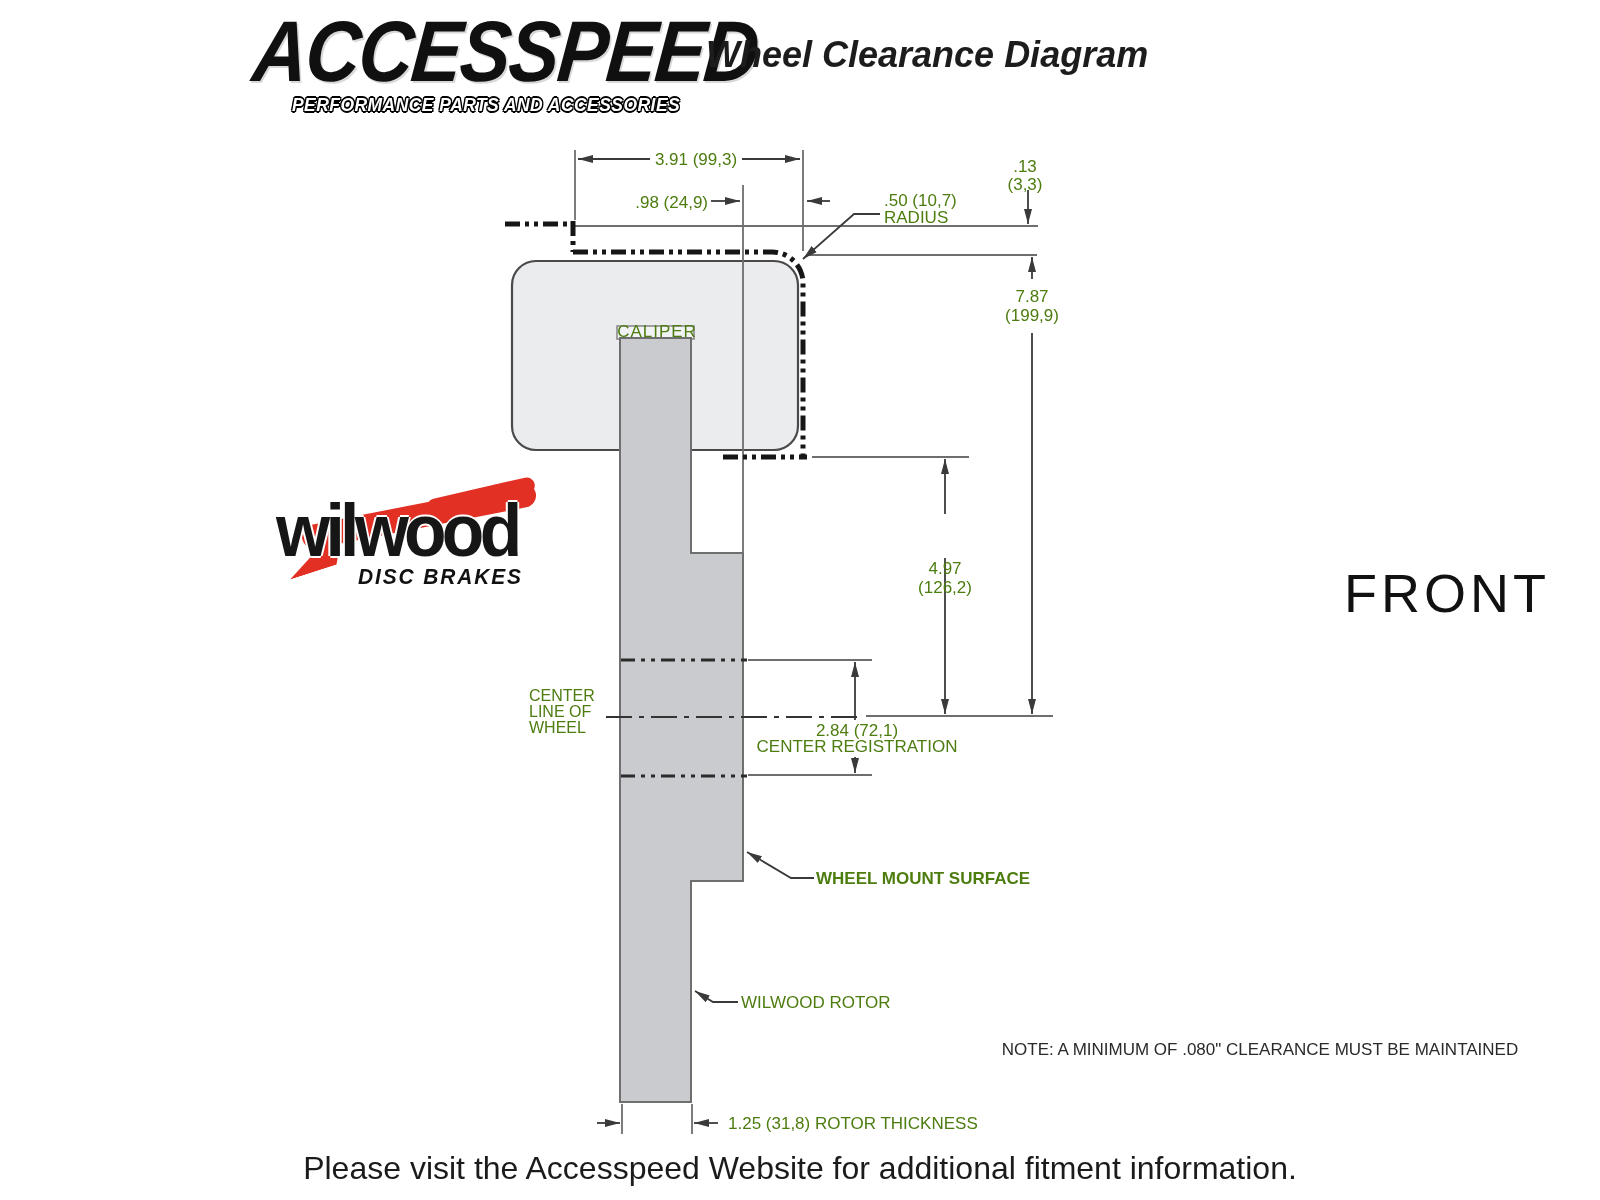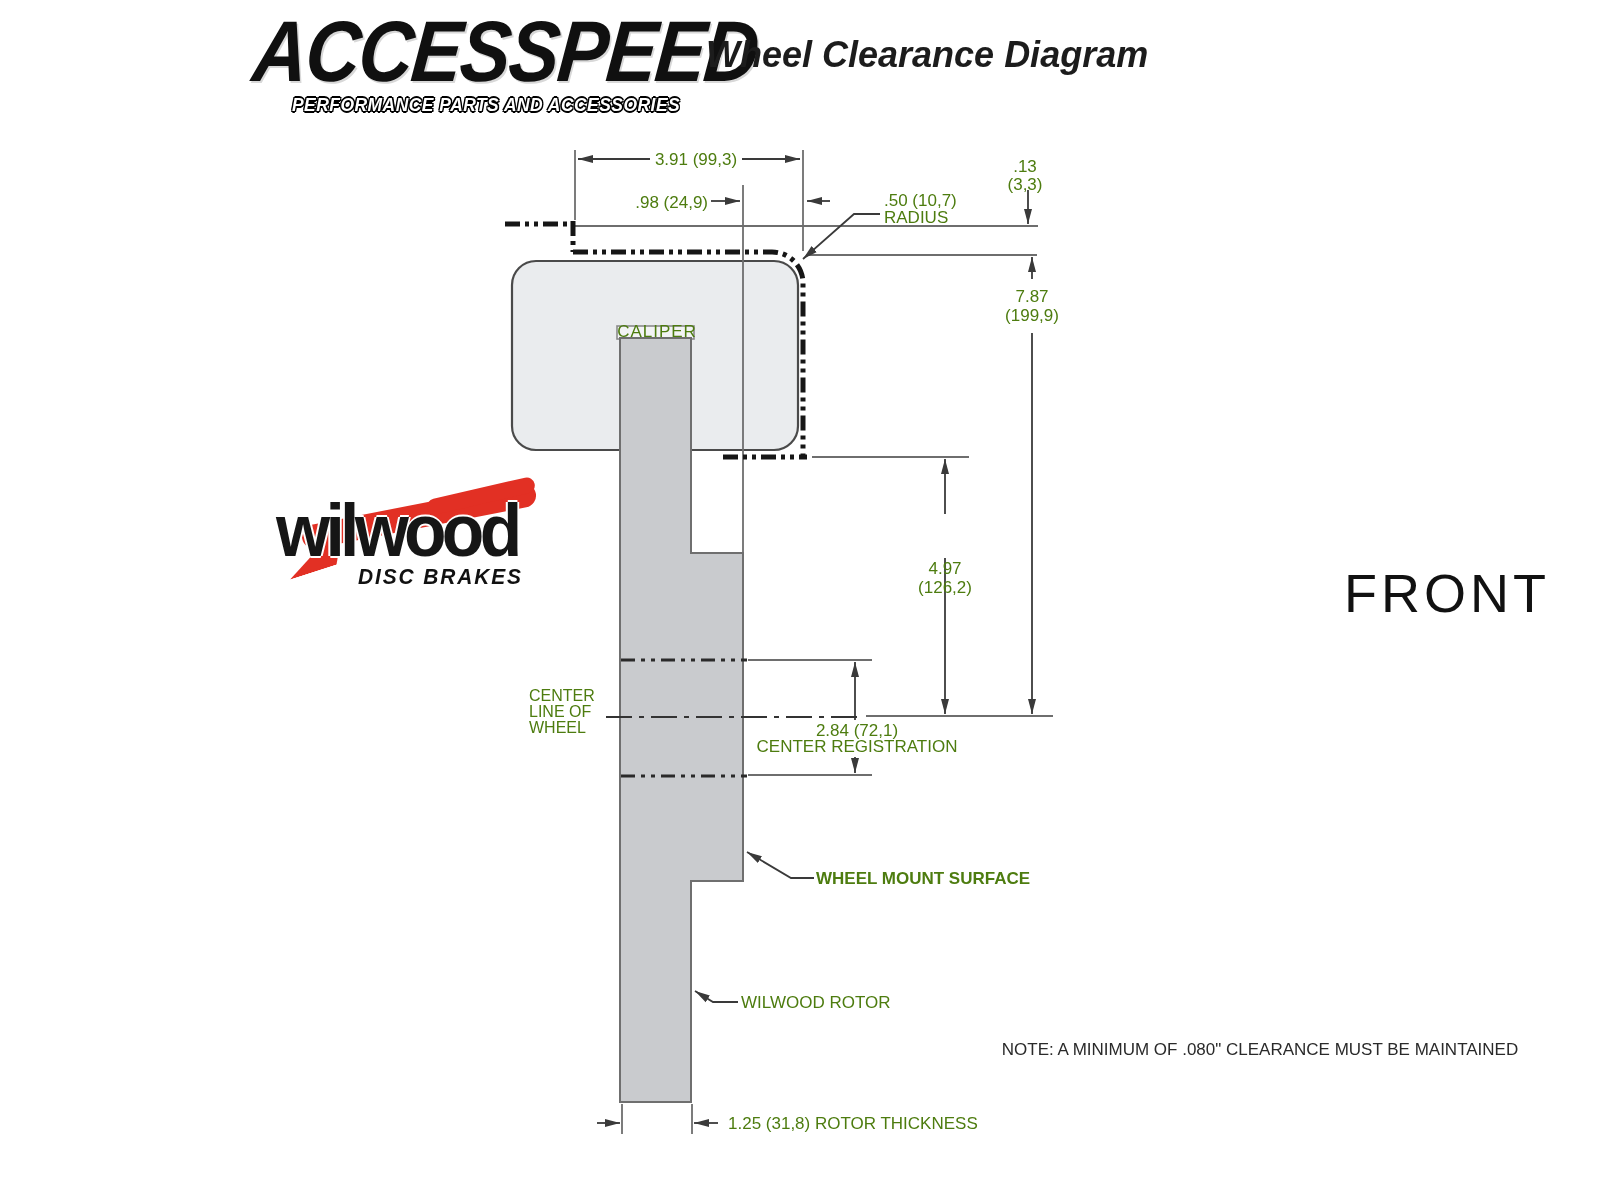--- a/index.html
+++ b/index.html
@@ -157,14 +157,15 @@
   <div class="lbl" style="left:741px;top:993px;text-align:center;">WILWOOD ROTOR</div>
 
   <div class="lbl" style="left:728px;top:1114px;">1.25 (31,8) ROTOR THICKNESS</div>
 
   <div class="front-lbl">FRONT</div>
 
   <div class="note">
     <div>NOTE: A MINIMUM OF .080" CLEARANCE MUST BE MAINTAINED</div>
   </div>
 
+  <div class="footer">Please visit the Accesspeed Website for additional fitment information.</div>
 
 </div>
 
 </body></html>

